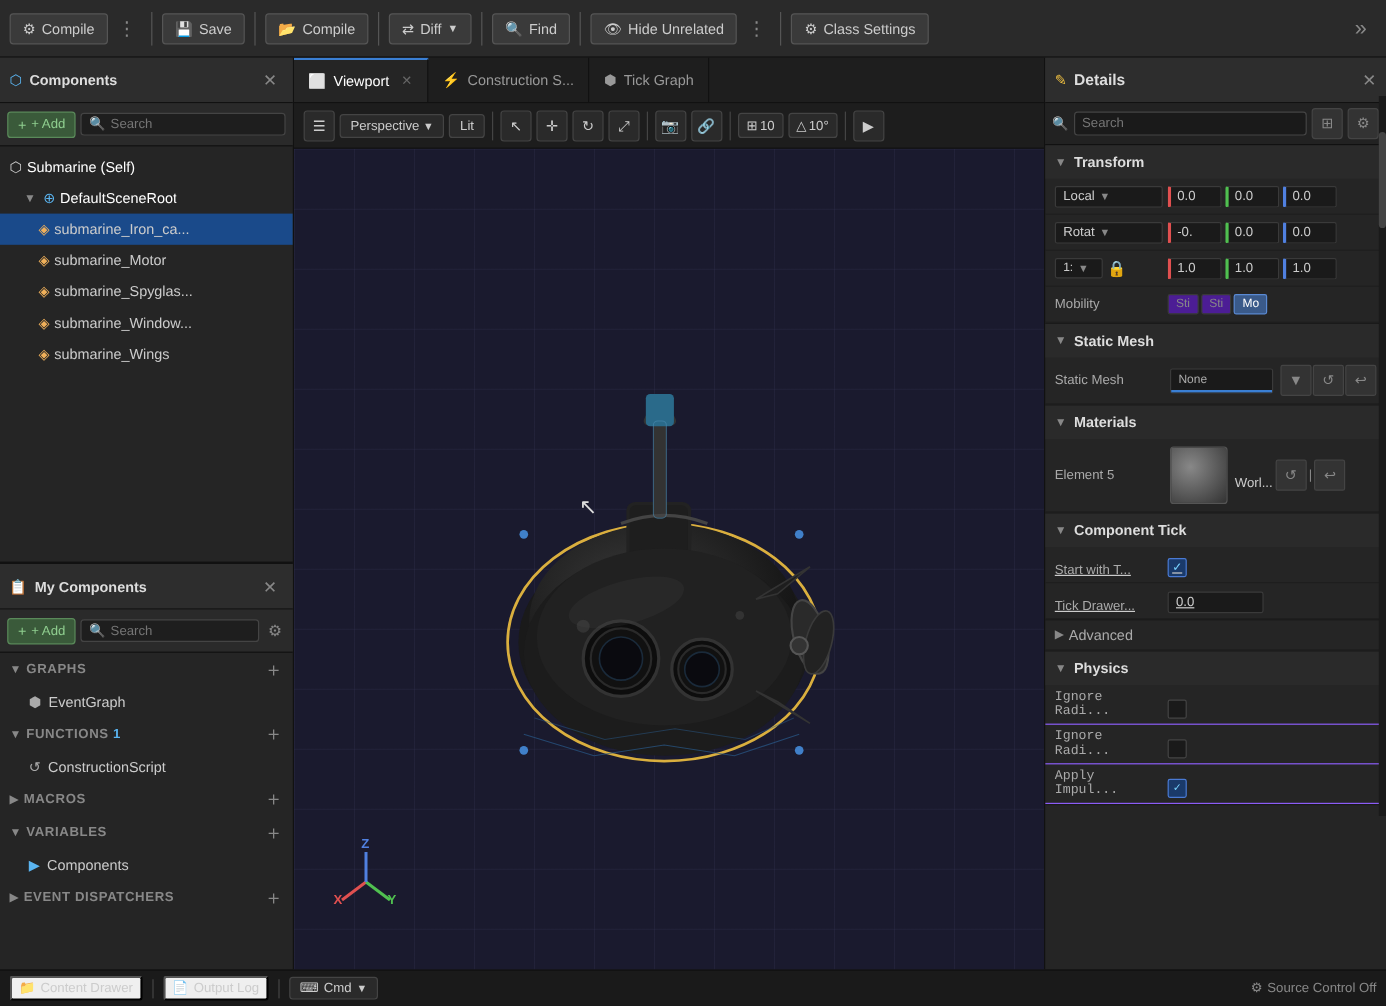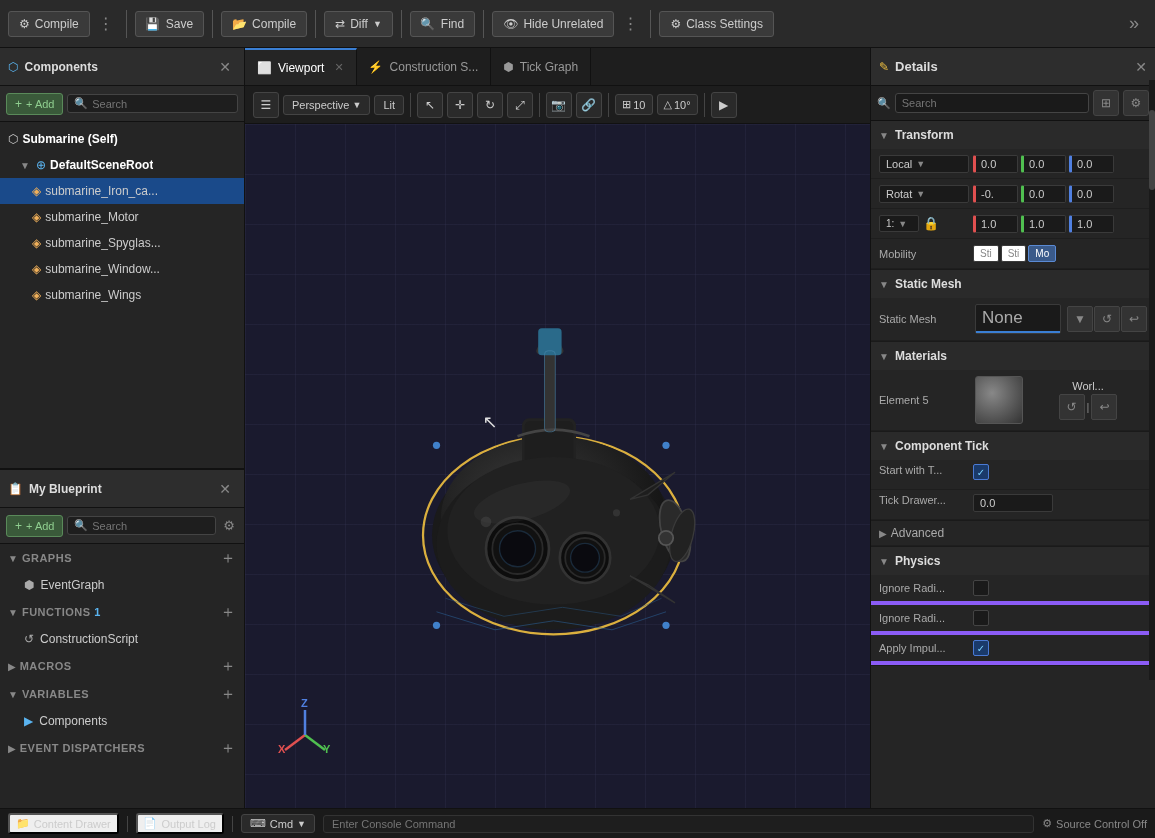--- a/index.html
+++ b/index.html
@@ -146,21 +146,21 @@
       gap: 4px;
       height: 26px;
     }
     .tree-item.selected { background: #1a4a8a; }
     .tree-item.level-0 { padding-left: 8px; }
     .tree-item.level-1 { padding-left: 20px; }
     .tree-item.level-2 { padding-left: 32px; }
     .tree-expand { color: #888; font-size: 10px; width: 12px; }
     .tree-icon { font-size: 12px; }
     .tree-label { font-size: 12px; color: #ccc; overflow: hidden; text-overflow: ellipsis; white-space: nowrap; }
-    .tree-label.bold { color: #fff; font-weight: 700; }
+    .tree-label.bold { color: #fff; font-weight: 400; }
 
     
     .blueprint-panel {
       border-top: 2px solid #111;
       display: flex;
       flex-direction: column;
       flex: 1;
     }
 
     .bp-section-header {
@@ -437,21 +437,21 @@
     }
     .detail-dropdown-arrow { color: #888; font-size: 9px; }
     .lock-icon { color: #888; font-size: 13px; cursor: pointer; }
 
     .mobility-group {
       display: flex;
       gap: 2px;
     }
     .mobility-btn {
       padding: 2px 6px;
-      background: #ffffff;
+      background: #4c1d95;
       border: 1px solid #3a3a3a;
       border-radius: 2px;
       color: #888;
       font-size: 10px;
       cursor: pointer;
     }
     .mobility-btn.active {
       background: #3a5a8a;
       border-color: #5a8ad4;
       color: #fff;
@@ -470,21 +470,21 @@
       display: flex;
       align-items: center;
       flex: 1;
       background: #1a1a1a;
       border: 1px solid #3a3a3a;
       border-radius: 2px;
     }
     .mesh-name {
       flex: 1;
       padding: 3px 6px;
-      font-size: 17px;
+      font-size: 10px;
       color: #aaa;
       border-bottom: 2px solid #3a7fd4;
     }
     .mesh-actions {
       display: flex;
       gap: 1px;
     }
     .mesh-btn {
       width: 26px;
       height: 26px;
@@ -511,43 +511,44 @@
     .material-preview {
       width: 48px;
       height: 48px;
       border-radius: 3px;
       background: radial-gradient(circle at 35% 35%, #888, #333);
       border: 1px solid #555;
       flex-shrink: 0;
     }
     .material-selector {
       display: flex;
-      align-items: center;
-      flex: 1;
-      flex-direction: column;
+      align-items: flex-end;
+      flex: 1;
+      flex-direction: row;
       gap: 2px;
     }
     .material-name {
       color: #ccc;
       font-size: 11px;
     }
     .material-actions {
       display: flex;
       gap: 2px;
       align-items: center;
     }
 
     
     .tick-row {
       display: flex;
-      align-items: flex-start;
+      align-items: flex-end;
       padding: 4px 8px;
       gap: 4px;
       border-bottom: 1px solid #1e1e1e;
       min-height: 30px;
+      text-decoration: underline;
     }
     .tick-label { color: #aaa; font-size: 11px; width: 90px; flex-shrink: 0; }
     .checkbox {
       width: 16px;
       height: 16px;
       background: #1a3a6a;
       border: 1px solid #4a7ad4;
       border-radius: 2px;
       display: flex;
       align-items: center;
@@ -580,25 +581,26 @@
       cursor: pointer;
       gap: 4px;
       border-bottom: 1px solid #1e1e1e;
     }
     .advanced-arrow { color: #888; font-size: 10px; }
     .advanced-label { color: #aaa; font-size: 12px; }
 
     
     .physics-row {
       display: flex;
-      align-items: center;
+      align-items: flex-end;
       padding: 4px 8px;
       gap: 4px;
-      border-bottom: 4px solid #8b5cf6;
+      border-bottom: 1px solid #8b5cf6;
       min-height: 30px;
+      font-family: Liberation Mono, monospace;
     }
     .physics-label { color: #aaa; font-size: 11px; width: 90px; flex-shrink: 0; }
 
     
     ::-webkit-scrollbar { width: 6px; height: 6px; }
     ::-webkit-scrollbar-track { background: #1a1a1a; }
     ::-webkit-scrollbar-thumb { background: #444; border-radius: 3px; }
 
     
     .status-bar {
@@ -746,21 +748,21 @@
       </div>
       <div class="tree-item level-2">
         <span class="tree-icon" style="color:#f0b05a;">◈</span>
         <span class="tree-label">submarine_Wings</span>
       </div>
     </div>
 
     <div class="blueprint-panel">
       <div class="panel-header">
         <span style="color:#5ab4f0;">📋</span>
-        <span class="panel-title">My Blueprint</span>
+        <span class="panel-title">My Components</span>
         <span class="panel-close">✕</span>
       </div>
       <div class="panel-toolbar">
         <button class="add-btn">
           <span>+</span>
           <span style="font-size:11px;">+ Add</span>
         </button>
         <div class="search-box">
           <span class="search-icon">🔍</span>
           <input type="text" placeholder="Search" style="">
@@ -1112,18 +1114,17 @@
   <button class="status-btn">
     <span>📄</span>
     <span>Output Log</span>
   </button>
   <div class="status-separator"></div>
   <button class="cmd-btn">
     <span>⌨</span>
     <span>Cmd</span>
     <span style="font-size:9px;">▼</span>
   </button>
-  <input class="console-input" type="text" placeholder="Enter Console Command" style="">
   <div class="source-control">
     <span>⚙</span>
     <span>Source Control Off</span>
   </div>
 </div>
 
 </body></html>

